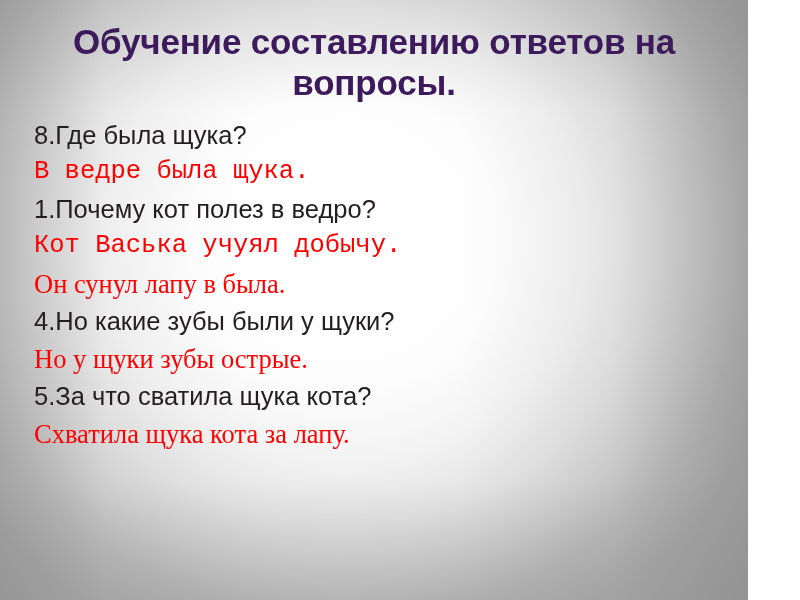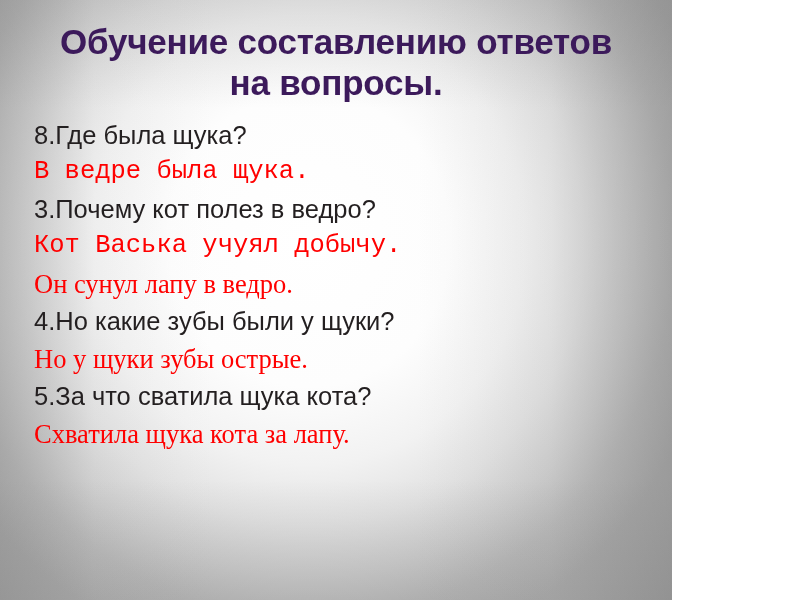--- a/index.html
+++ b/index.html
@@ -7,21 +7,21 @@
     padding: 0;
   }
   body {
     width: 800px;
     height: 600px;
     overflow: hidden;
     font-family: "Liberation Sans", sans-serif;
   }
   .slide {
     position: relative;
-    width: 672px;
+    width: 748px;
     height: 600px;
     box-sizing: border-box;
     background:
       radial-gradient(ellipse 62% 72% at 46% 40%, #ffffff 0%, #fdfdfd 34%, #f2f2f2 52%, #e2e2e2 66%, #cfcfcf 78%, #bdbdbd 88%, #b0b0b0 100%);
     overflow: hidden;
   }
   .slide::after {
     content: "";
     position: absolute;
     inset: 0;
@@ -73,22 +73,22 @@
 </head>
 <body>
 
 <div class="slide">
 
   <h1 class="title">Обучение составлению ответов на вопросы.</h1>
 
   <div class="body-block">
     <div class="line q">8.Где была щука?</div>
     <div class="line a-sans">В ведре была щука.</div>
-    <div class="line q">3.Почему кот полез в ведро?</div>
+    <div class="line q">1.Почему кот полез в ведро?</div>
     <div class="line a-sans">Кот Васька учуял добычу.</div>
-    <div class="line a-serif">Он сунул лапу в ведро.</div>
+    <div class="line a-serif">Он сунул лапу в была.</div>
     <div class="line q">4.Но какие зубы были у щуки?</div>
     <div class="line a-serif">Но у щуки зубы острые.</div>
     <div class="line q">5.За что сватила щука кота?</div>
     <div class="line a-serif">Схватила щука кота за лапу.</div>
   </div>
 
 </div>
 
 </body></html>

